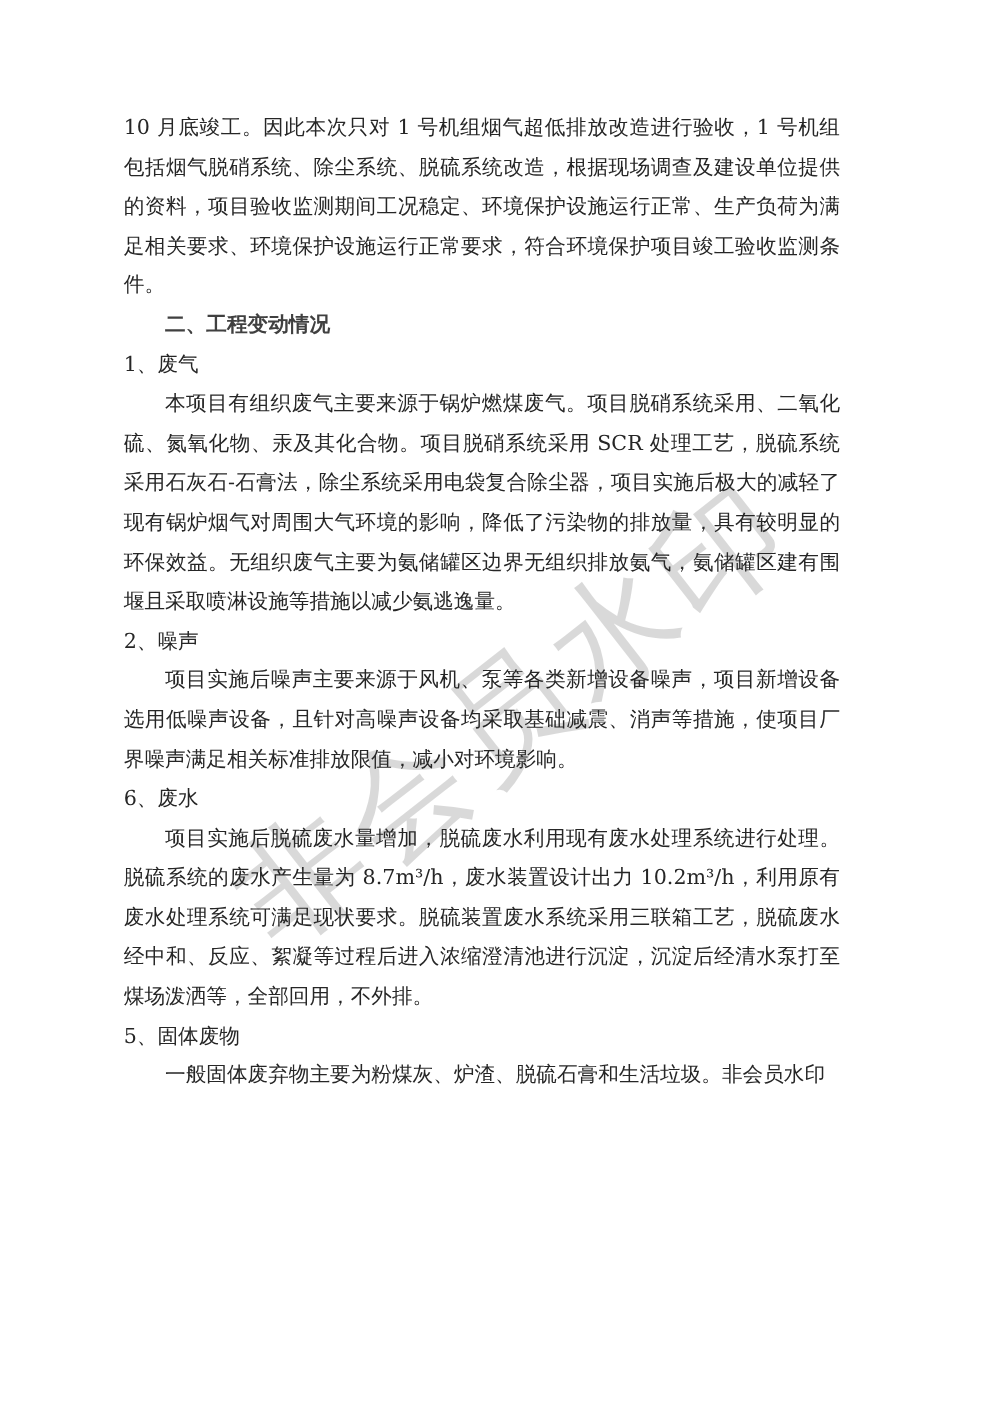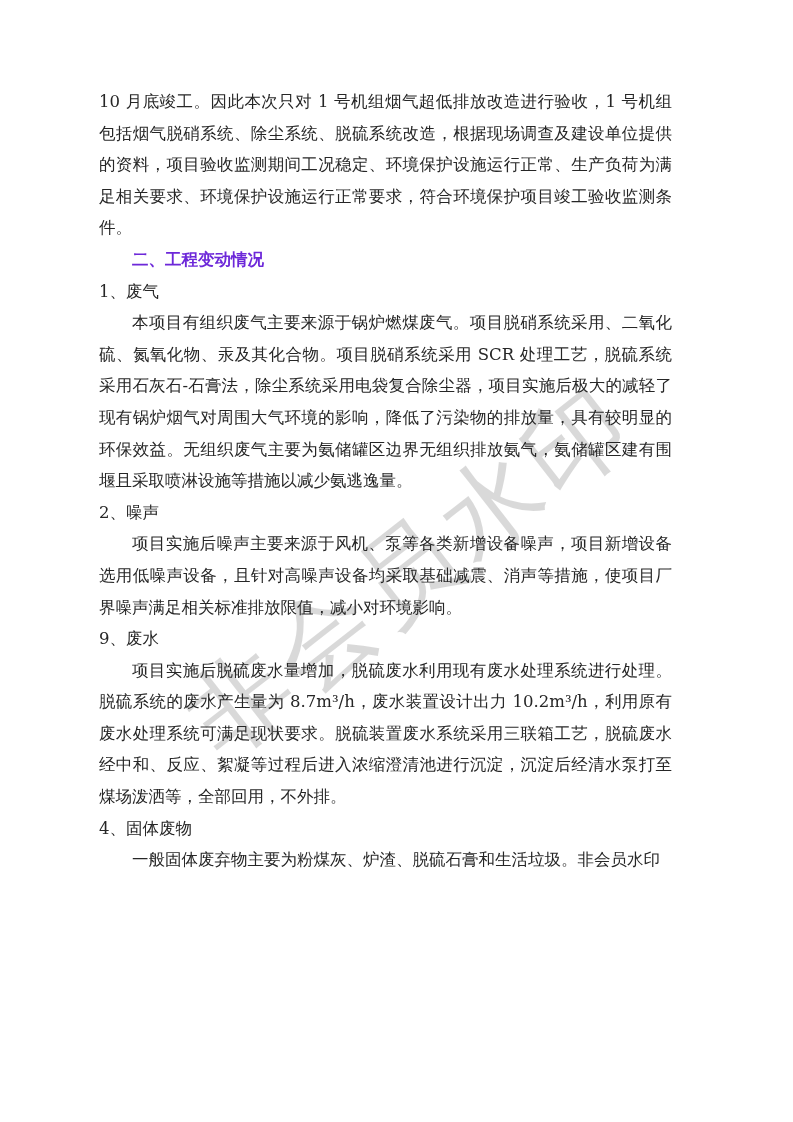--- a/index.html
+++ b/index.html
@@ -52,21 +52,21 @@
     word-break: break-all;
   }
   .para {
     text-indent: 2em;
   }
   .para-cont {
     text-indent: 0;
   }
   .heading {
     font-weight: bold;
-    color: #6d28d9;
+    color: #404040;
     text-indent: 2em;
     text-align: left;
   }
   .subhead {
     text-indent: 0;
     text-align: left;
   }
   .para-deep {
     text-indent: 2.6em;
   }
@@ -87,23 +87,23 @@
 
 
     <p class="subhead">1、废气</p>
 
     <p class="para">本项目有组织废气主要来源于锅炉燃煤废气。项目脱硝系统采用、二氧化硫、氮氧化物、汞及其化合物。项目脱硝系统采用 SCR 处理工艺，脱硫系统采用石灰石-石膏法，除尘系统采用电袋复合除尘器，项目实施后极大的减轻了现有锅炉烟气对周围大气环境的影响，降低了污染物的排放量，具有较明显的环保效益。无组织废气主要为氨储罐区边界无组织排放氨气，氨储罐区建有围堰且采取喷淋设施等措施以减少氨逃逸量。</p>
 
     <p class="subhead">2、噪声</p>
 
     <p class="para">项目实施后噪声主要来源于风机、泵等各类新增设备噪声，项目新增设备选用低噪声设备，且针对高噪声设备均采取基础减震、消声等措施，使项目厂界噪声满足相关标准排放限值，减小对环境影响。</p>
 
-    <p class="subhead">9、废水</p>
+    <p class="subhead">6、废水</p>
 
     <p class="para">项目实施后脱硫废水量增加，脱硫废水利用现有废水处理系统进行处理。脱硫系统的废水产生量为 8.7m³/h，废水装置设计出力 10.2m³/h，利用原有废水处理系统可满足现状要求。脱硫装置废水系统采用三联箱工艺，脱硫废水经中和、反应、絮凝等过程后进入浓缩澄清池进行沉淀，沉淀后经清水泵打至煤场泼洒等，全部回用，不外排。</p>
 
-    <p class="subhead">4、固体废物</p>
+    <p class="subhead">5、固体废物</p>
 
 
     <p class="para">一般固体废弃物主要为粉煤灰、炉渣、脱硫石膏和生活垃圾。非会员水印</p>
 
   </div>
 </div>
 
 </body></html>

